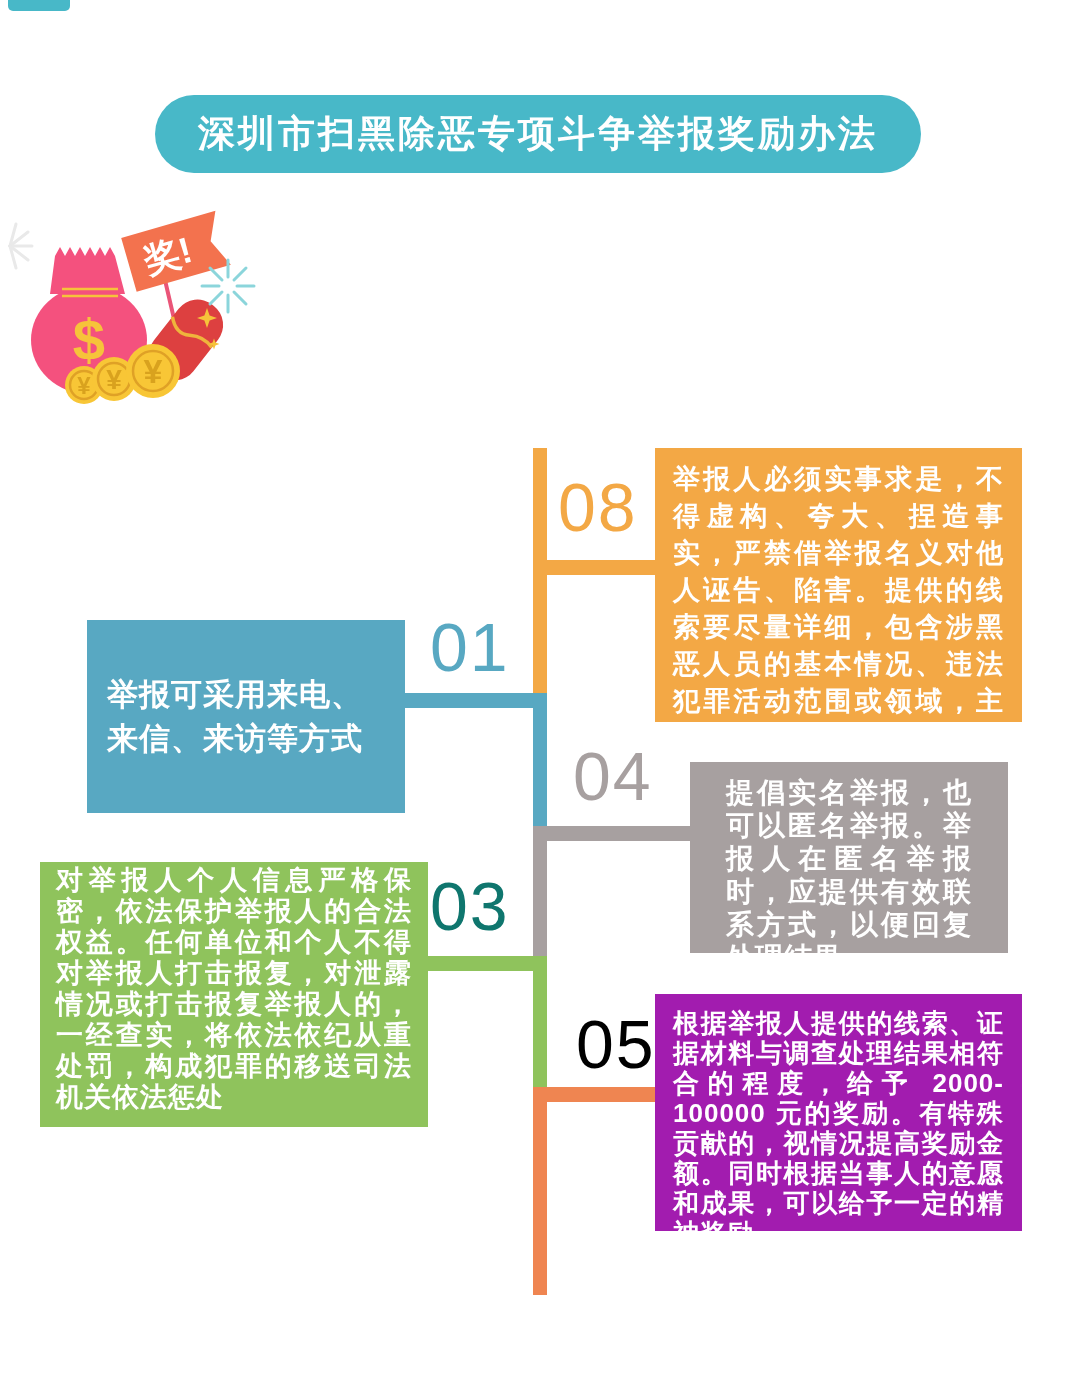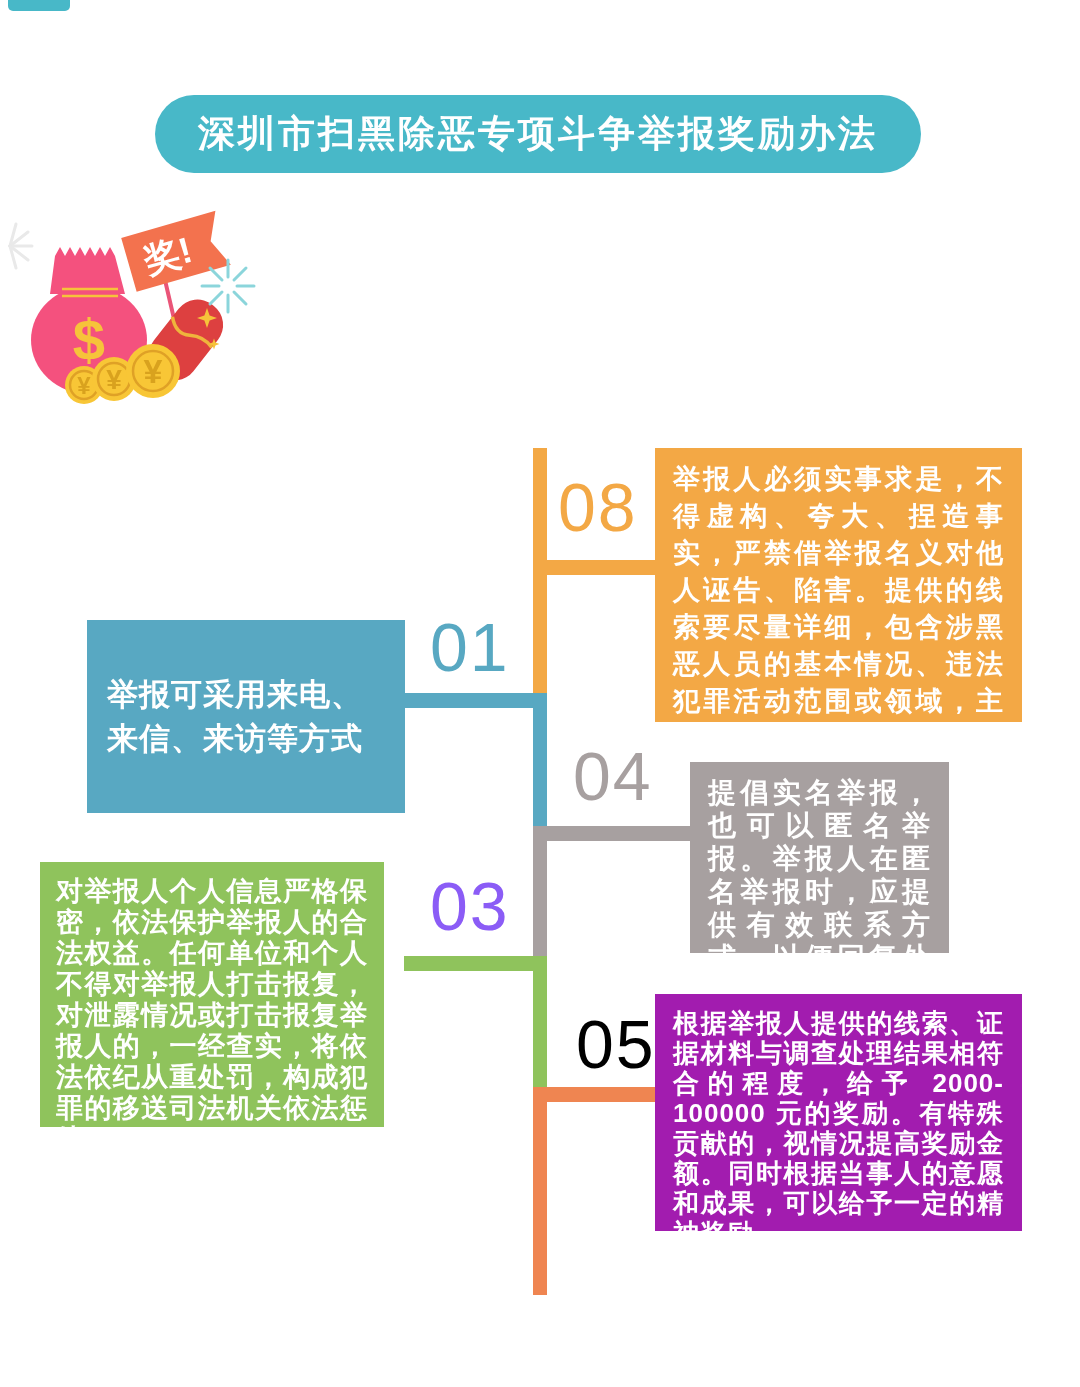--- a/index.html
+++ b/index.html
@@ -15,22 +15,22 @@
   .illustration{position:absolute;left:8px;top:198px;}
   .seg{position:absolute;}
   .seg-v{width:14px;}
   .seg-h{height:15px;}
   .step-box{position:absolute;box-sizing:border-box;color:#ffffff;font-weight:bold;
             text-align:justify;letter-spacing:1px;}
   .step-num{position:absolute;font-size:68px;font-weight:400;letter-spacing:2px;line-height:1;}
   #box01{left:87px;top:604px;width:318px;height:193px;padding:0 20px;display:flex;align-items:center;
          font-size:31px;line-height:44px;text-align:left;margin-top:16px;}
   #box02{left:655px;top:448px;width:367px;height:274px;padding:13px 18px;font-size:27px;line-height:37px;}
-  #box03{left:40px;top:862px;width:344px;height:265px;padding:14px 16px;font-size:27px;line-height:31px;}
-  #box04{left:690px;top:762px;width:259px;height:191px;padding:14px 18px;font-size:28px;line-height:33px;}
+  #box03{left:40px;top:862px;width:388px;height:265px;padding:3px 16px;font-size:27px;line-height:31px;}
+  #box04{left:690px;top:762px;width:318px;height:191px;padding:14px 36px;font-size:28px;line-height:33px;}
   #box05{left:655px;top:994px;width:367px;height:237px;padding:14px 18px;font-size:26px;line-height:30px;}
   #num01{left:430px;top:613px;}
   #num02{left:558px;top:473px;}
   #num03{left:430px;top:872px;}
   #num04{left:573px;top:742px;}
   #num05{left:576px;top:1010px;}
   #seg-o-v{left:533px;top:448px;height:249px;}
   #seg-o-h{left:533px;top:560px;width:124px;}
   #seg-t-h{left:404px;top:693px;width:143px;}
   #seg-t-v{left:533px;top:693px;height:136px;}
@@ -121,21 +121,21 @@
   <div id="seg-t-v" class="seg seg-v" style="background: rgb(88, 168, 194);"></div>
   <div id="seg-g-h" class="seg seg-h" style="background: rgb(167, 160, 160);"></div>
   <div id="seg-g-v" class="seg seg-v" style="background: rgb(167, 160, 160);"></div>
   <div id="seg-gr-h" class="seg seg-h" style="background: rgb(143, 195, 92);"></div>
   <div id="seg-gr-v" class="seg seg-v" style="background: rgb(143, 195, 92);"></div>
   <div id="seg-o2-h" class="seg seg-h" style="background: rgb(239, 133, 81);"></div>
   <div id="seg-o2-v" class="seg seg-v" style="background: rgb(239, 133, 81);"></div>
 
   <div id="num01" class="step-num" style="color: rgb(88, 168, 194);">01</div>
   <div id="num02" class="step-num" style="color: rgb(243, 168, 69);">08</div>
-  <div id="num03" class="step-num" style="color: #8b5cf6;">03</div>
+  <div id="num03" class="step-num" style="color: #0f766e;">03</div>
   <div id="num04" class="step-num" style="color: rgb(167, 160, 160);">04</div>
   <div id="num05" class="step-num" style="color: #000000;">05</div>
 
   <div id="box01" class="step-box" style="background: rgb(88, 168, 194);">
     <span>举报可采用来电、来信、来访等方式</span>
   </div>
   <div id="box02" class="step-box" style="background: rgb(243, 168, 69);">
     <span>举报人必须实事求是，不得虚构、夸大、捏造事实，严禁借举报名义对他人诬告、陷害。提供的线索要尽量详细，包含涉黑恶人员的基本情况、违法犯罪活动范围或领域，主要违法犯罪事实依据等内容</span>
   </div>
   <div id="box03" class="step-box" style="background: rgb(143, 195, 92);">

